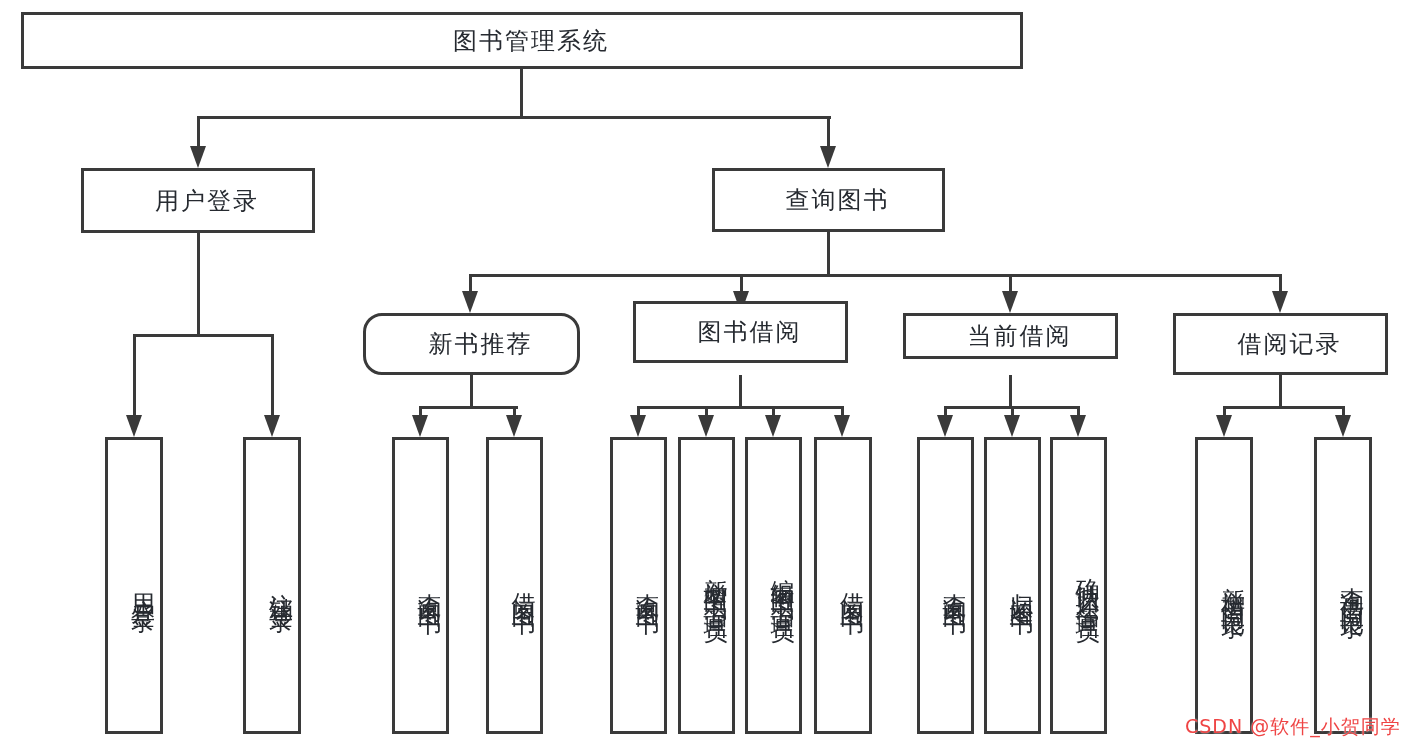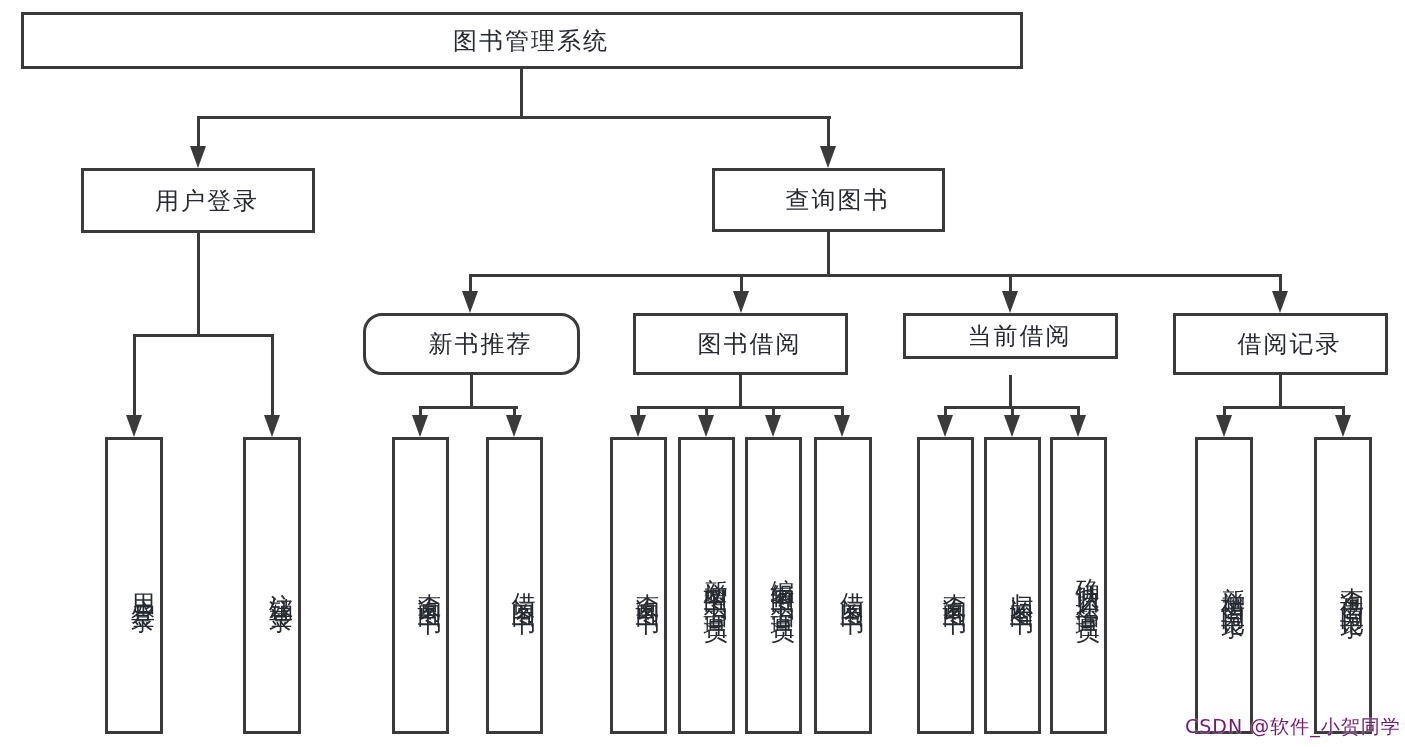--- a/index.html
+++ b/index.html
@@ -43,21 +43,21 @@
     border-left: 8px solid transparent;
     border-right: 8px solid transparent;
     border-top: 22px solid #3a3a3a;
   }
   .watermark {
     position: absolute;
     left: 1185px;
     top: 714px;
     font-size: 19px;
     letter-spacing: 1px;
-    color: #701a75;
+    color: #ef4444;
     text-shadow: 0 0 2px #ffffff;
     white-space: nowrap;
     z-index: 5;
   }
 </style>
 </head>
 <body>
 
 <div id="canvas">
 
@@ -93,21 +93,21 @@
   <div class="edge" style="left:740px; top:274px; width:3px; height:20px;"></div>
   <div class="arrow" style="left:733px; top:291px;"></div>
   <div class="edge" style="left:1009px; top:274px; width:3px; height:20px;"></div>
   <div class="arrow" style="left:1002px; top:291px;"></div>
   <div class="edge" style="left:1279px; top:274px; width:3px; height:20px;"></div>
   <div class="arrow" style="left:1272px; top:291px;"></div>
 
   <div class="box" style="left:363px; top:313px; width:217px; height:62px;border-radius:19px;">
     <span class="hlabel">新书推荐</span>
   </div>
-  <div class="box" style="left:633px; top:313px; width:215px; height:62px;justify-content:center;">
+  <div class="box" style="left:633px; top:301px; width:215px; height:62px;justify-content:center;">
     <span class="hlabel">图书借阅</span>
   </div>
   <div class="box" style="left:903px; top:313px; width:215px; height:46px;font-family:Liberation Mono, monospace;">
     <span class="hlabel">当前借阅</span>
   </div>
   <div class="box" style="left:1173px; top:313px; width:215px; height:62px;">
     <span class="hlabel">借阅记录</span>
   </div>
 
   <div class="edge" style="left:470px; top:375px; width:3px; height:34px;"></div>

